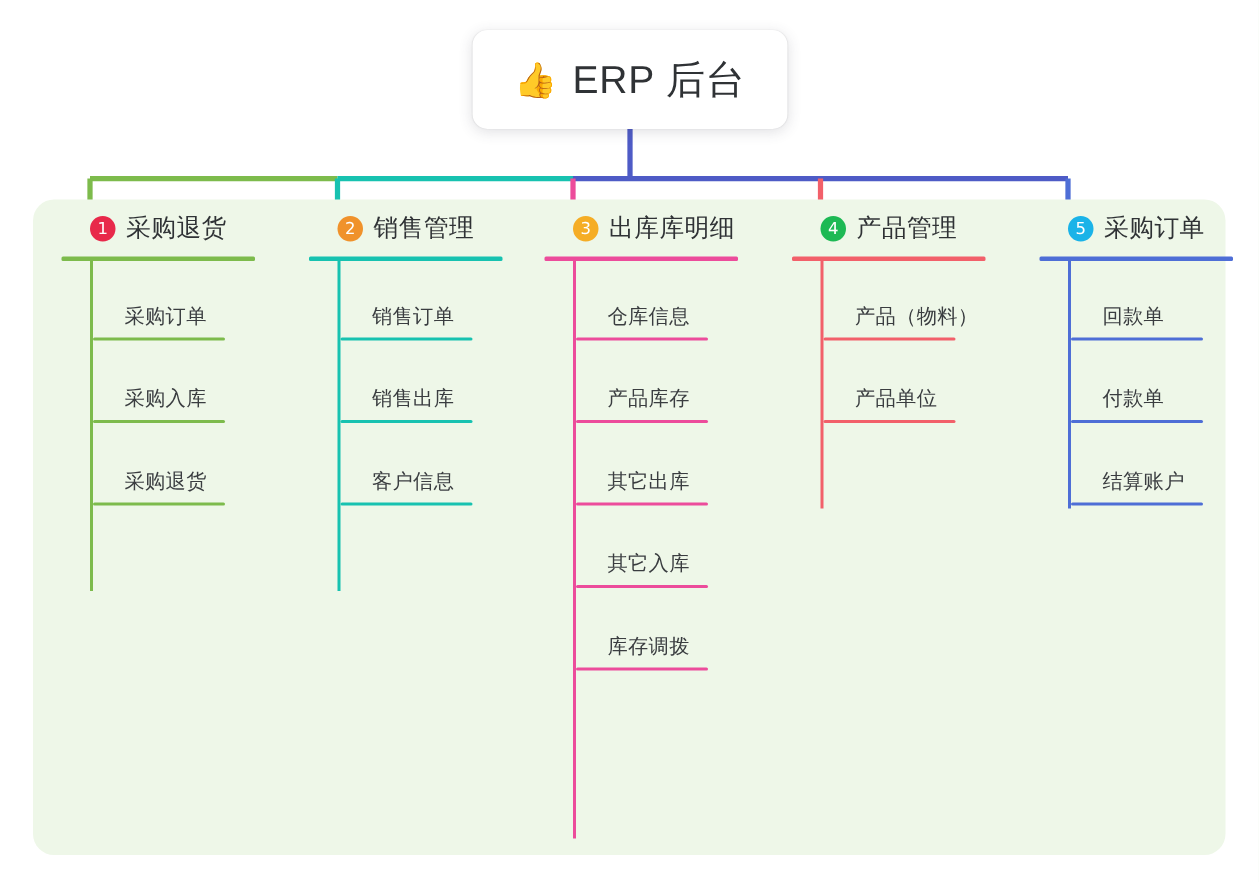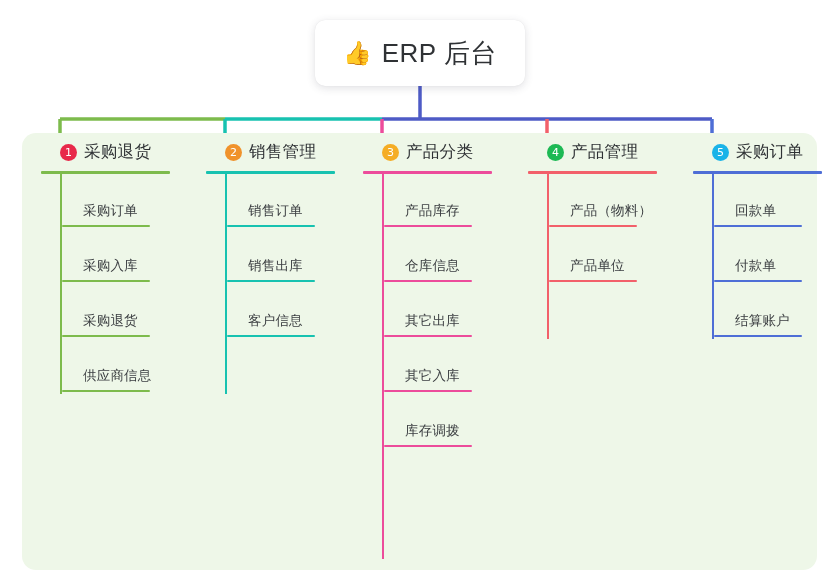--- a/index.html
+++ b/index.html
@@ -182,24 +182,20 @@
           <div class="leaf-rule" style="background: rgb(125, 187, 76);"></div>
         </div>
         <div class="leaf">
           <span class="leaf-label">采购入库</span>
           <div class="leaf-rule" style="background: rgb(125, 187, 76);"></div>
         </div>
         <div class="leaf">
           <span class="leaf-label">采购退货</span>
           <div class="leaf-rule" style="background: rgb(125, 187, 76);"></div>
         </div>
-        <div class="leaf">
-          <span class="leaf-label">供应商信息</span>
-          <div class="leaf-rule" style="background: rgb(125, 187, 76);"></div>
-        </div>
       </div>
     </div>
     <div class="column" style="left: 184px;">
       <div class="col-head">
         <span class="badge" style="background: rgb(240, 146, 43);">2</span>
         <span class="col-title">销售管理</span>
       </div>
       <div class="head-rule" style="background: rgb(23, 194, 176);"></div>
       <div class="items">
         <div class="spine" style="background: rgb(23, 194, 176); height: 220px;"></div>
@@ -213,31 +209,31 @@
         </div>
         <div class="leaf">
           <span class="leaf-label">客户信息</span>
           <div class="leaf-rule" style="background: rgb(23, 194, 176);"></div>
         </div>
       </div>
     </div>
     <div class="column" style="left: 341px;">
       <div class="col-head">
         <span class="badge" style="background: rgb(245, 173, 37);">3</span>
-        <span class="col-title">产品分类</span>
+        <span class="col-title">出库库明细</span>
       </div>
       <div class="head-rule" style="background: rgb(236, 76, 155);"></div>
       <div class="items">
         <div class="spine" style="background: rgb(236, 76, 155); height: 385px;"></div>
         <div class="leaf">
+          <span class="leaf-label">仓库信息</span>
+          <div class="leaf-rule" style="background: rgb(236, 76, 155);"></div>
+        </div>
+        <div class="leaf">
           <span class="leaf-label">产品库存</span>
-          <div class="leaf-rule" style="background: rgb(236, 76, 155);"></div>
-        </div>
-        <div class="leaf">
-          <span class="leaf-label">仓库信息</span>
           <div class="leaf-rule" style="background: rgb(236, 76, 155);"></div>
         </div>
         <div class="leaf">
           <span class="leaf-label">其它出库</span>
           <div class="leaf-rule" style="background: rgb(236, 76, 155);"></div>
         </div>
         <div class="leaf">
           <span class="leaf-label">其它入库</span>
           <div class="leaf-rule" style="background: rgb(236, 76, 155);"></div>
         </div>

